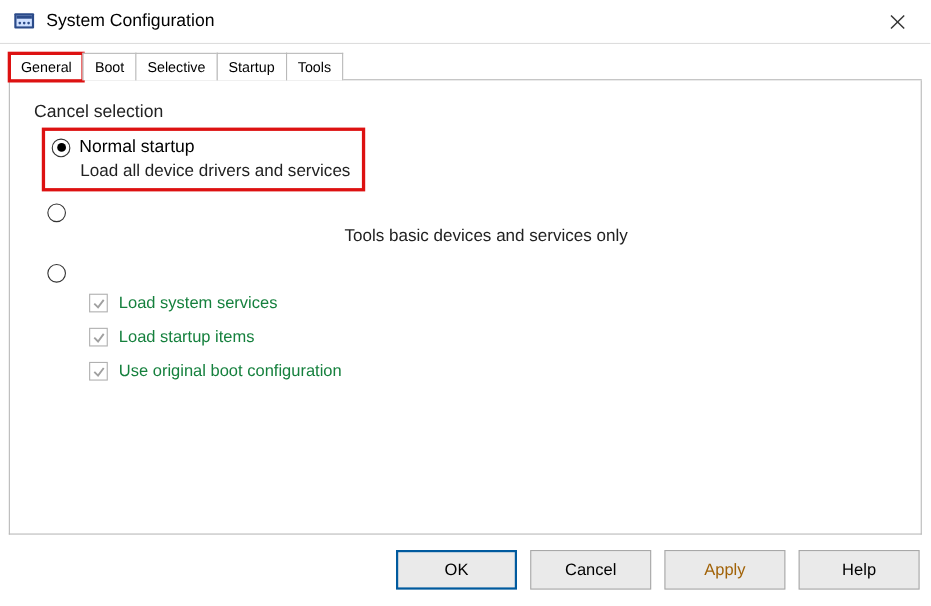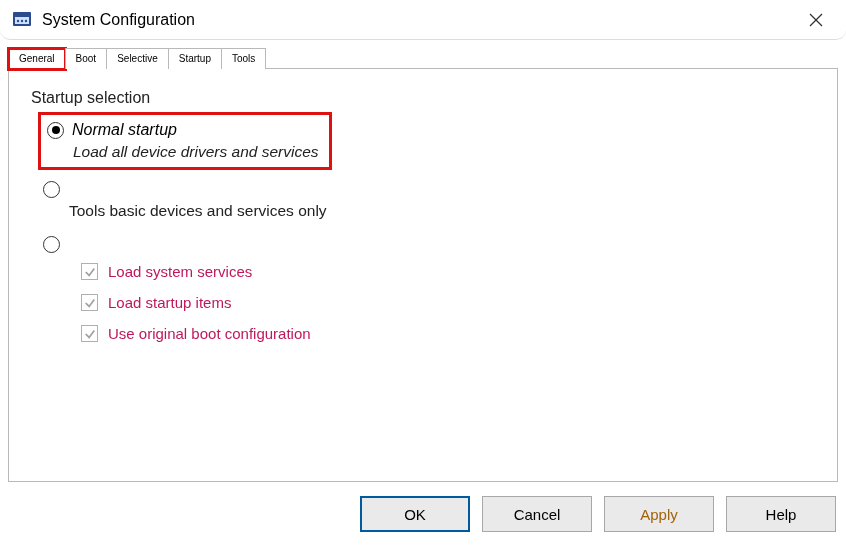--- a/index.html
+++ b/index.html
@@ -13,21 +13,20 @@
     overflow: hidden;
   }
 
   
   .titlebar {
     display: flex;
     align-items: center;
     height: 40px;
     padding: 0 8px 0 12px;
     border-bottom: 1px solid #ddd;
-    border-radius: 10px;
   }
   .titlebar .app-icon {
     width: 20px; height: 20px;
     margin-right: 10px;
     display: inline-block;
   }
   .titlebar .title {
     font-size: 16px;
     color: #000;
     flex: 0 0 auto;
@@ -55,21 +54,21 @@
     z-index: 0;
   }
   .tab {
     position: relative;
     z-index: 1;
     padding: 4px 10px 5px 10px;
     border: 1px solid #b9b9b9;
     border-bottom: none;
     background: #fff;
     margin-right: -1px;
-    font-size: 10px;
+    font-size: 13px;
     color: #000;
     cursor: default;
   }
   .tab.active {
     border-bottom: 1px solid #fff;
     margin-bottom: -1px;
   }
   .tab.highlight { outline: 3px solid #d11; outline-offset: -2px; }
 
   
@@ -85,21 +84,20 @@
   .group-label {
     font-size: 16px;
     color: #222;
     margin-bottom: 10px;
   }
   .highlight-box {
     outline: 3px solid #d11;
     outline-offset: 2px;
     display: inline-block;
     padding: 4px 8px 4px 4px;
-    font-style: italic;
   }
 
   .options { margin-left: 12px; }
   .opt {
     margin-bottom: 12px;
   }
   .opt .row1 {
     display: flex;
     align-items: center;
   }
@@ -118,40 +116,41 @@
     border-radius: 50%;
   }
   .opt-label {
     font-size: 16px;
   }
   .opt-desc {
     margin-top: 4px;
     margin-left: 26px;
     font-size: 15.5px;
     color: #222;
+    text-align: center;
   }
 
   .sub-checks {
     margin-left: 38px;
     margin-top: 10px;
   }
   .sub-checks .chk-row {
     display: flex;
     align-items: center;
     margin-bottom: 14px;
   }
   .chk {
     width: 17px; height: 17px;
     border: 1.5px solid #b0b0b0;
     margin-right: 10px;
     display: flex; align-items: center; justify-content: center;
     flex-shrink: 0;
   }
   .chk svg { stroke: #a0a0a0; stroke-width: 2; fill: none; }
-  .chk-label.disabled { color: #be185d; }
+  .chk-label.disabled { color: #15803d; }
 
   
   .btnrow {
     display: flex;
     justify-content: flex-end;
     gap: 12px;
     padding: 14px 10px 0 0;
   }
   .btn {
     min-width: 110px;
@@ -198,21 +197,21 @@
   <div class="tabstrip-line"></div>
   <div class="tab active highlight"><span>General</span></div>
   <div class="tab"><span>Boot</span></div>
   <div class="tab"><span>Selective</span></div>
   <div class="tab"><span>Startup</span></div>
   <div class="tab"><span>Tools</span></div>
 </div>
 
 <div class="tabpage">
 
-  <div class="group-label">Startup selection</div>
+  <div class="group-label">Cancel selection</div>
 
   <div class="options">
 
     <div class="highlight-box">
       <div class="opt" style="margin-bottom:0">
         <div class="row1">
           <span class="radio checked"></span>
           <span class="opt-label">Normal startup</span>
         </div>
         <div class="opt-desc">Load all device drivers and services</div>

